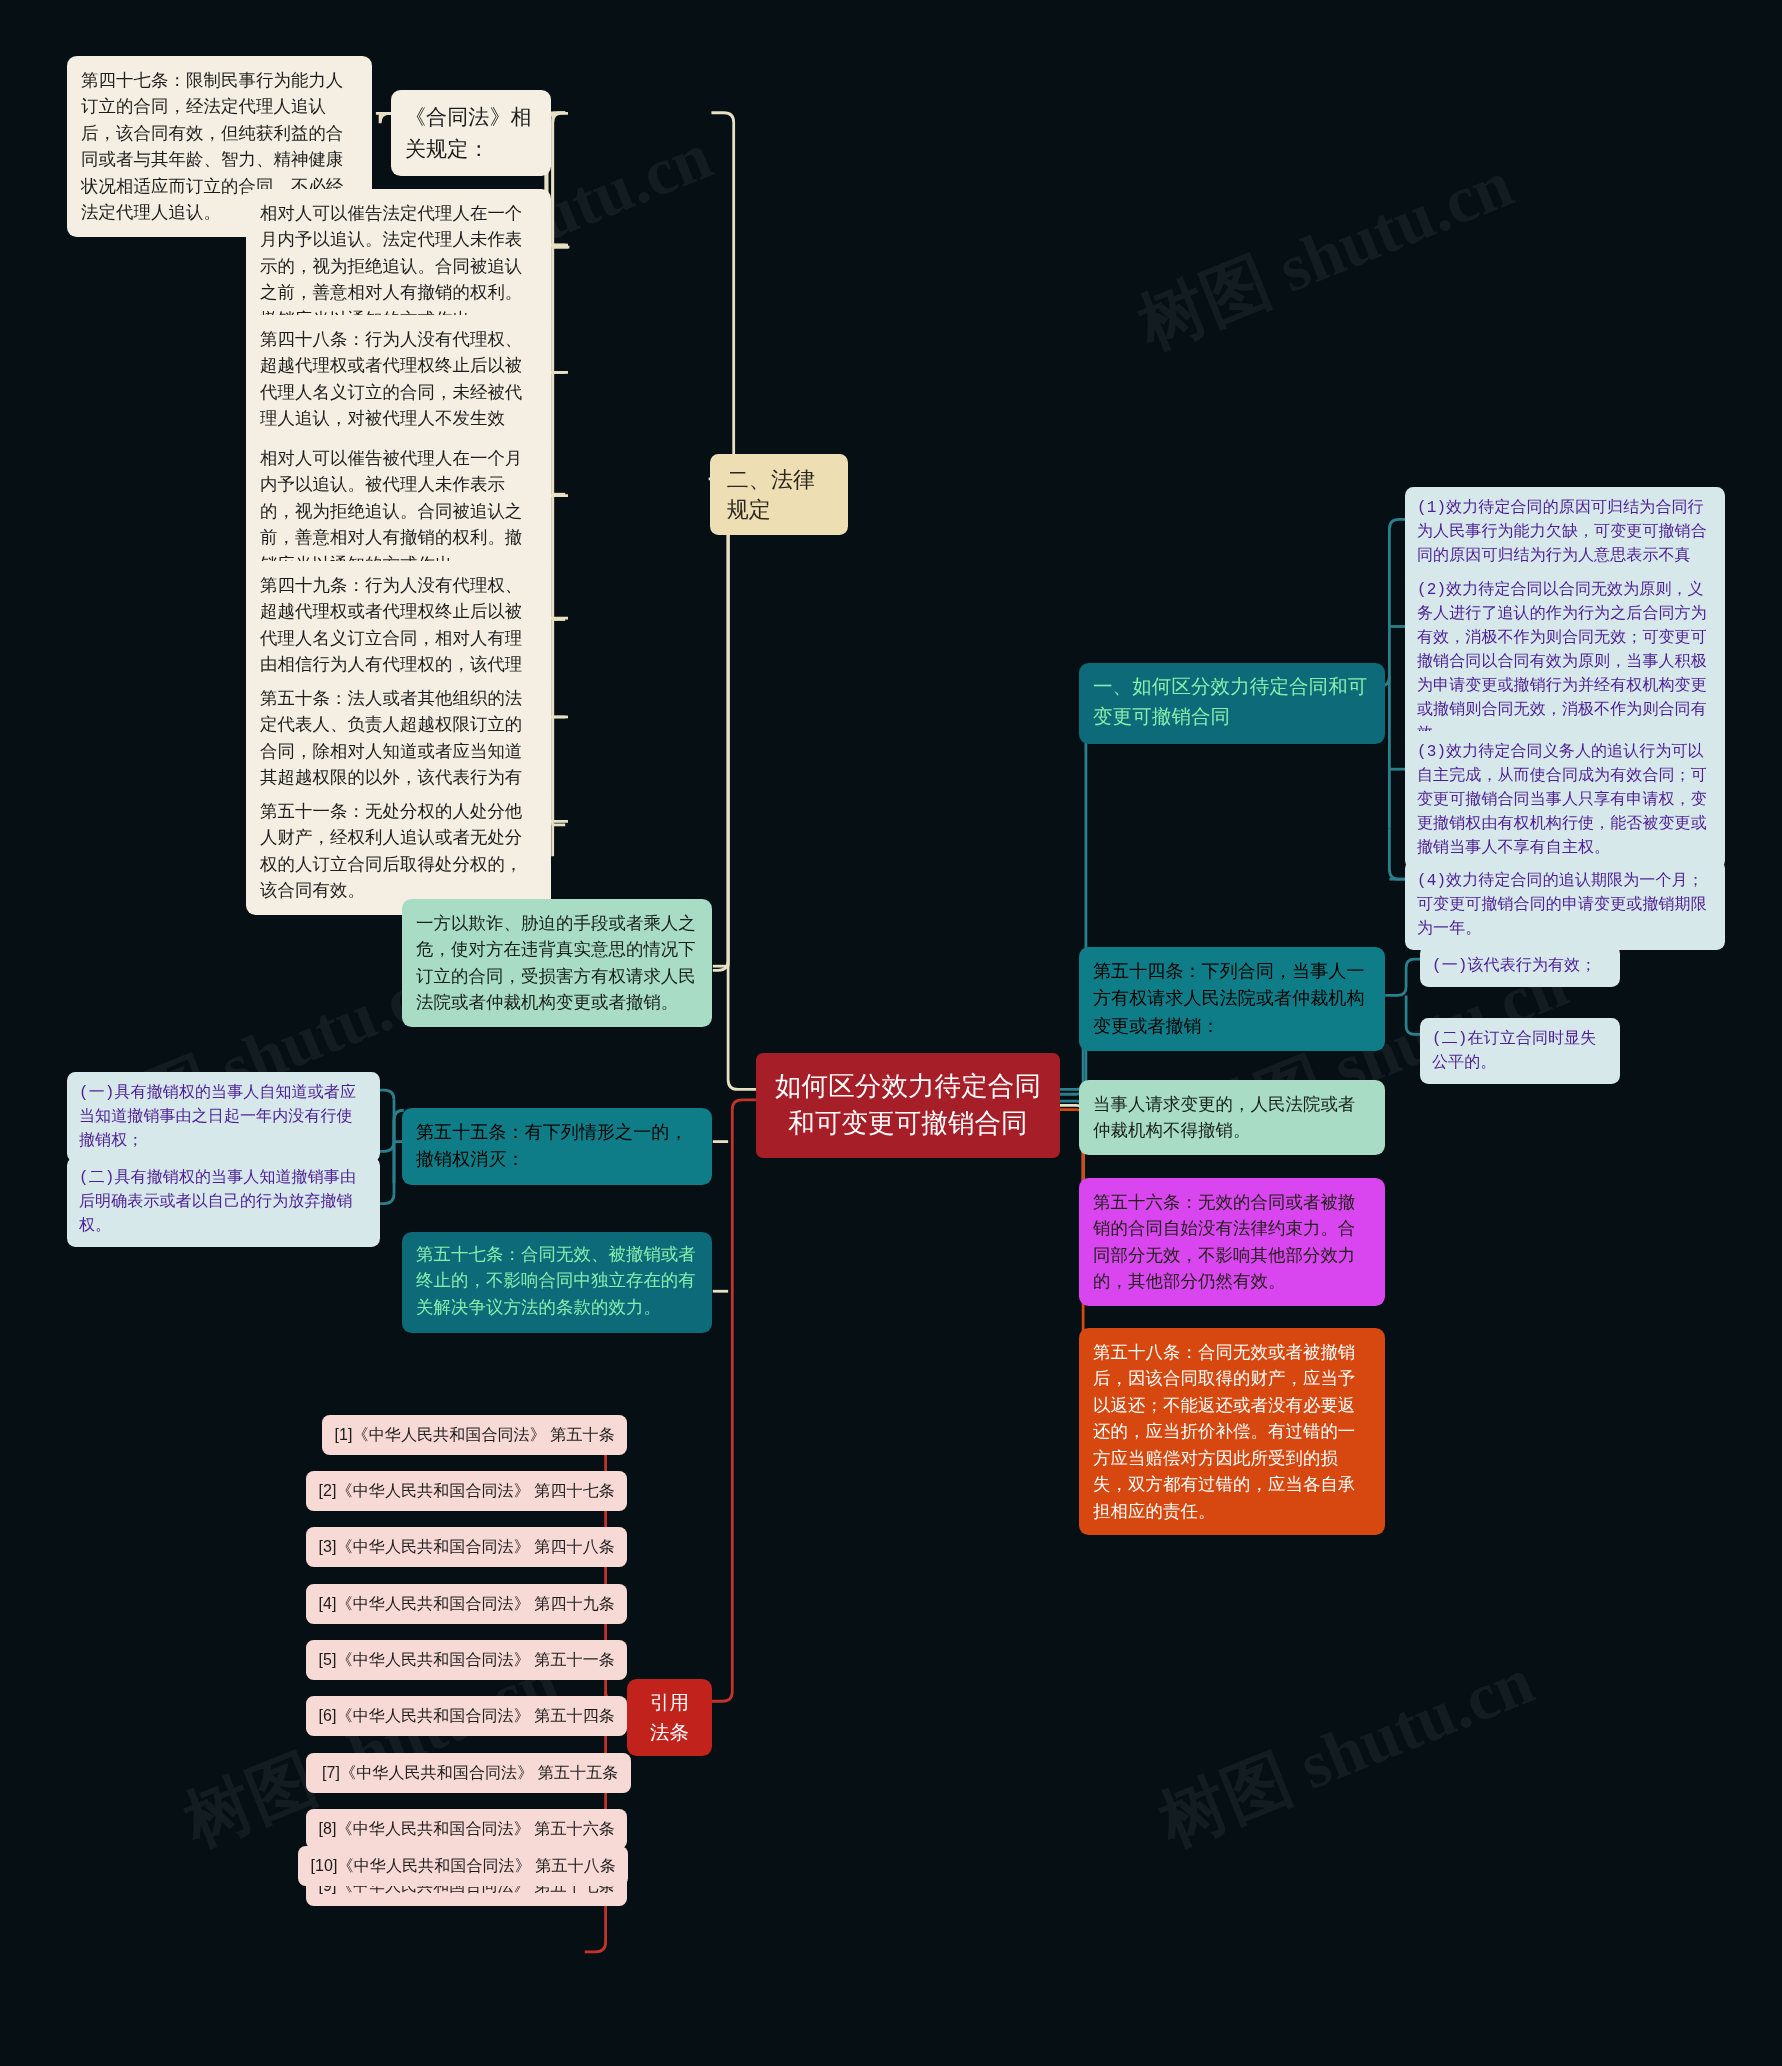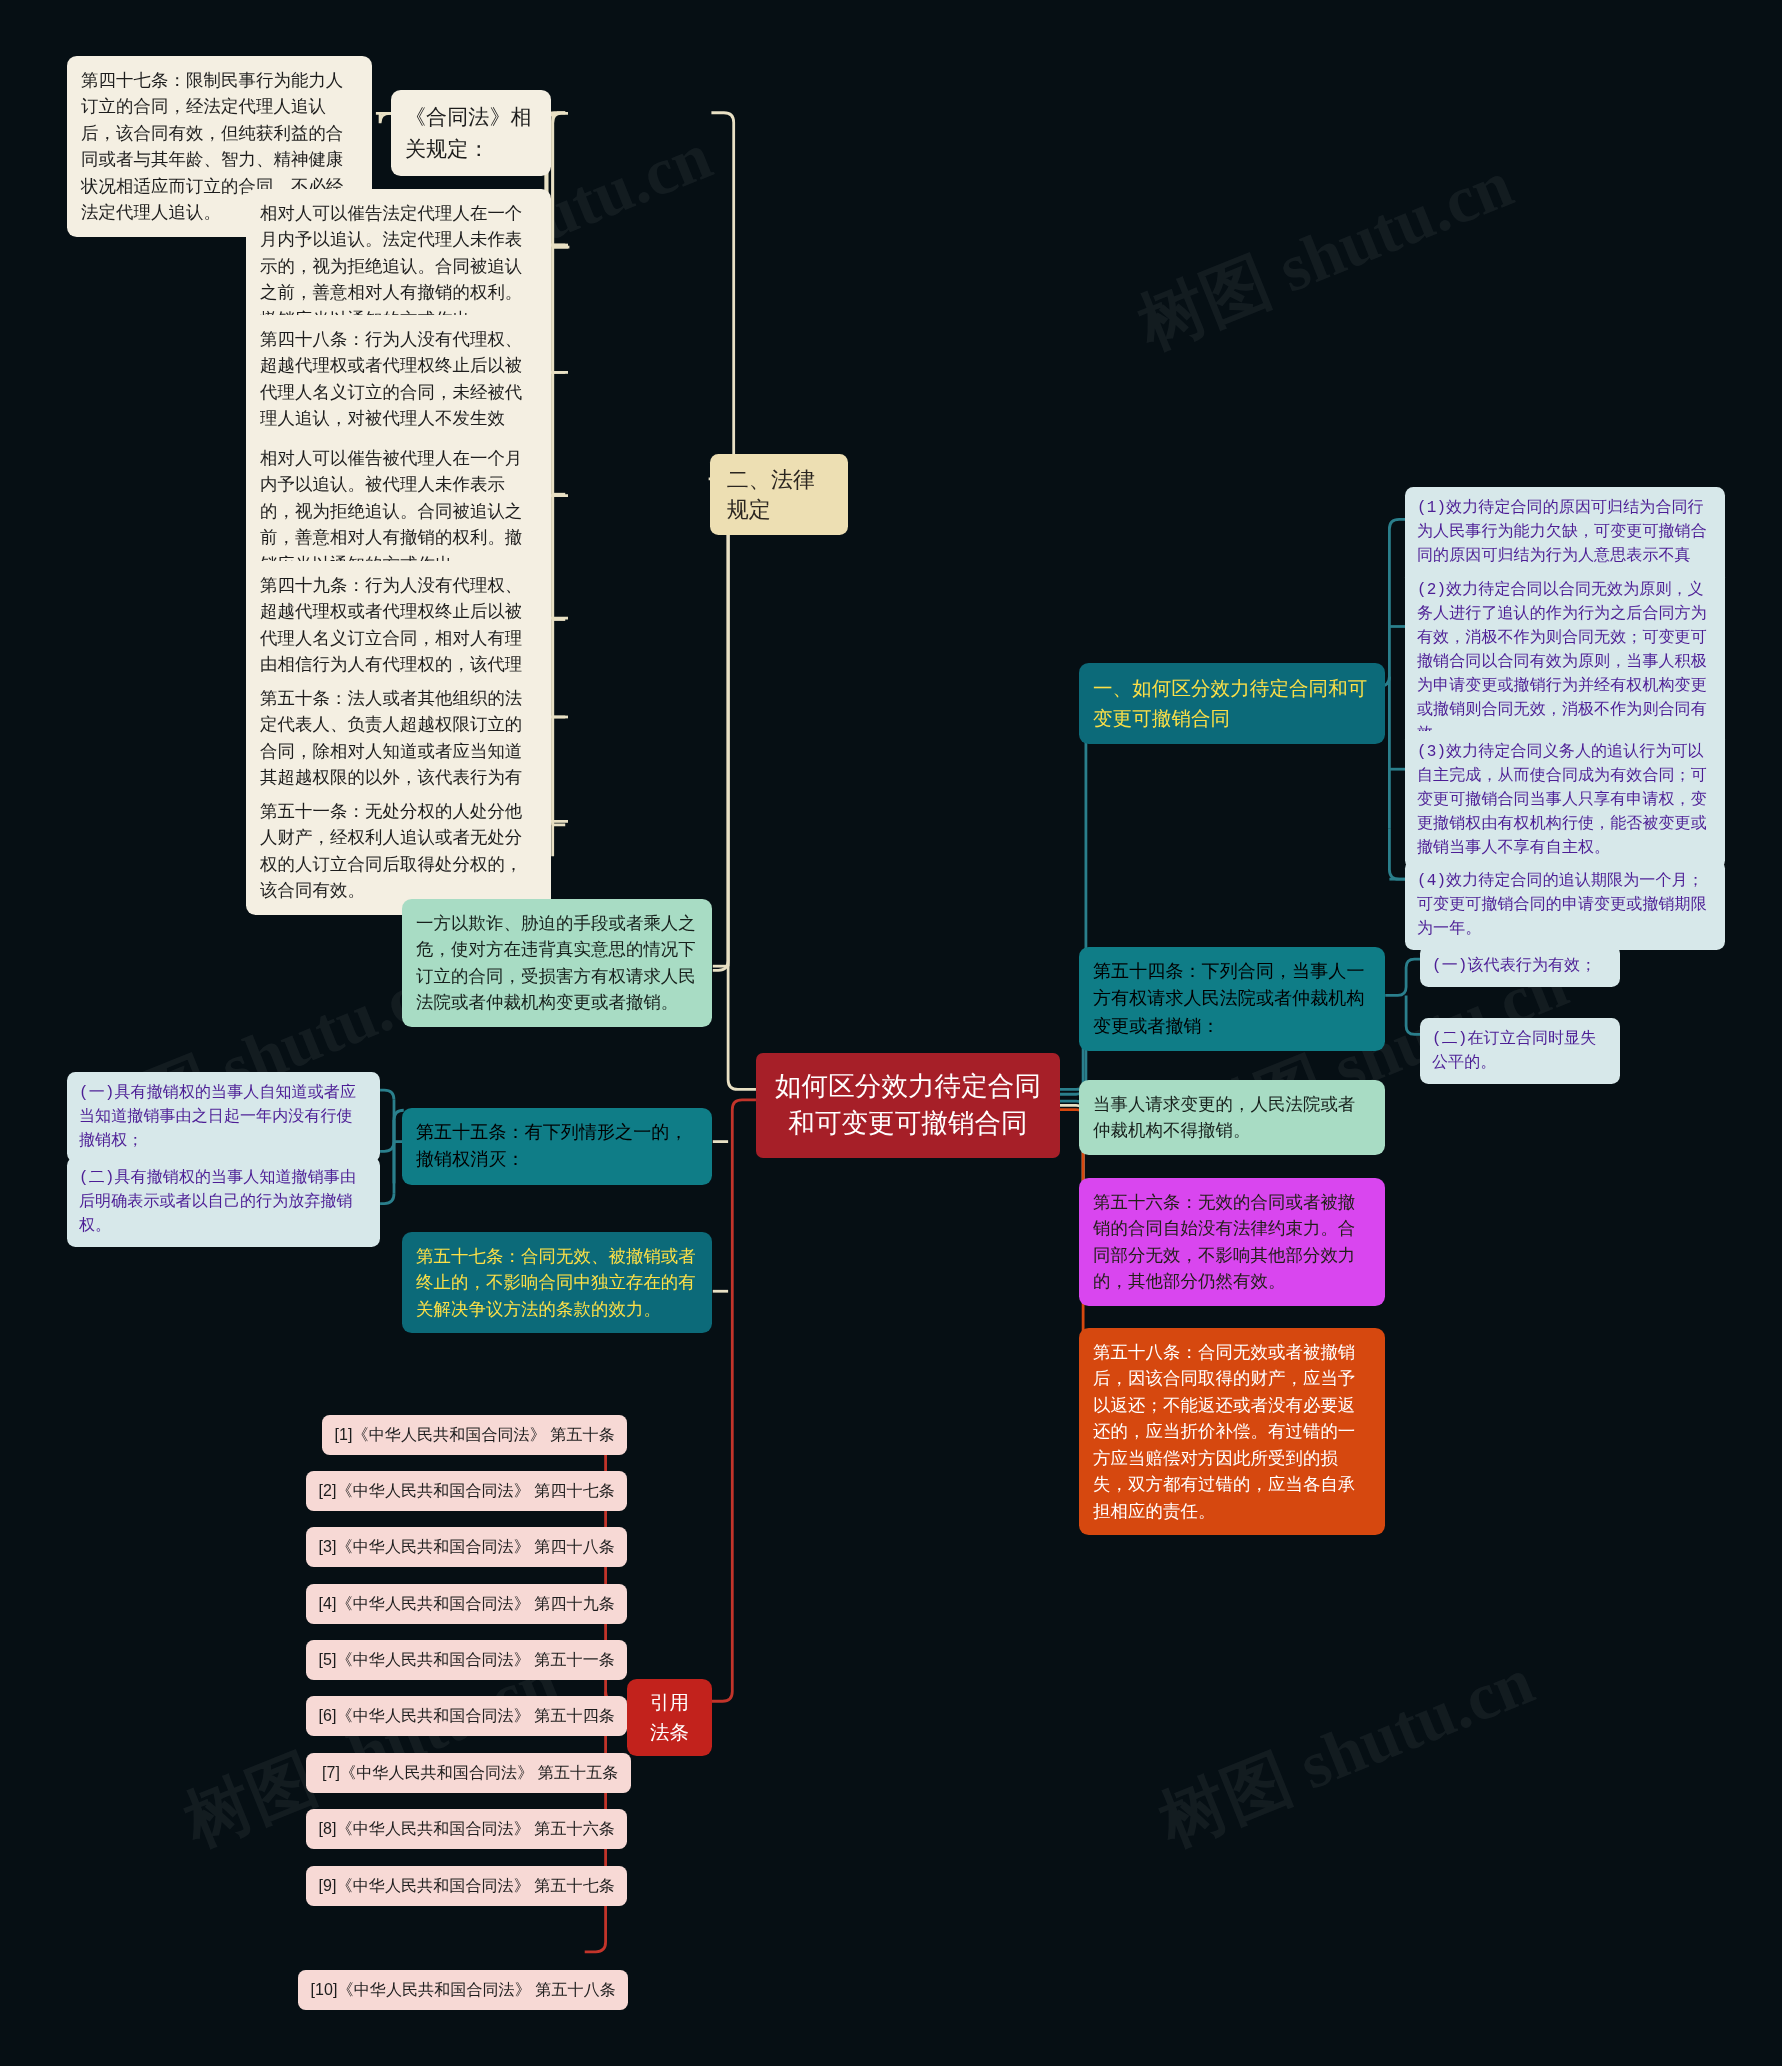--- a/index.html
+++ b/index.html
@@ -43,21 +43,21 @@
   }
   .node.branch{font-size:22px;line-height:1.35;padding:11px 16.7px;border-radius:8.4px;}
   .node.ref{font-size:16px;padding:7.7px 12.5px;border-radius:7.7px;white-space:nowrap;}
 
   
   .cream   {background:#f4efe2;color:#1d1d1d;}
   .sand    {background:#eddfb3;color:#2b2620;}
   .mint    {background:#a8dcc4;color:#17201c;}
   .ice     {background:#d7e8ea;color:#4c1d95;font-family:Liberation Mono, monospace;}
   .teal-d  {background:#0f7d87;color:#000000;}
-  .teal-dd {background:#0c6a79;color:#fde047;}
+  .teal-dd {background:#0c6a79;color:#86efac;font-family:Liberation Mono, monospace;}
   .sandbox {background:#d946ef;color:#23201a;}
   .orange  {background:#d6480f;color:#ffffff;}
   .crimson {background:#a61f28;color:#ffffff;}
   .redbtn  {background:#c2221c;color:#ffffff;font-size:19.5px;padding:9px 15.3px;}
   .pinkref {background:#f7d9d5;color:#1d1d1d;}
 </style>
 </head>
 <body>
 
 <div id="canvas">
@@ -213,16 +213,16 @@
 
   <div class="node ref pinkref" style="left:322px;top:1415px;">[1]《中华人民共和国合同法》 第五十条</div>
   <div class="node ref pinkref" style="left:306px;top:1471px;">[2]《中华人民共和国合同法》 第四十七条</div>
   <div class="node ref pinkref" style="left:306px;top:1527px;">[3]《中华人民共和国合同法》 第四十八条</div>
   <div class="node ref pinkref" style="left:306px;top:1584px;">[4]《中华人民共和国合同法》 第四十九条</div>
   <div class="node ref pinkref" style="left:306px;top:1640px;">[5]《中华人民共和国合同法》 第五十一条</div>
   <div class="node ref pinkref" style="left:306px;top:1696px;">[6]《中华人民共和国合同法》 第五十四条</div>
   <div class="node ref pinkref" style="left:306px;top:1753px;padding-left:16px;">[7]《中华人民共和国合同法》 第五十五条</div>
   <div class="node ref pinkref" style="left:306px;top:1809px;">[8]《中华人民共和国合同法》 第五十六条</div>
   <div class="node ref pinkref" style="left:306px;top:1866px;">[9]《中华人民共和国合同法》 第五十七条</div>
-  <div class="node ref pinkref" style="left:298px;top:1970px;">[10]《中华人民共和国合同法》 第五十八条</div>
+  <div class="node ref pinkref" style="left:298px;top:1846px;">[10]《中华人民共和国合同法》 第五十八条</div>
 
 </div>
 
 
 </body></html>

